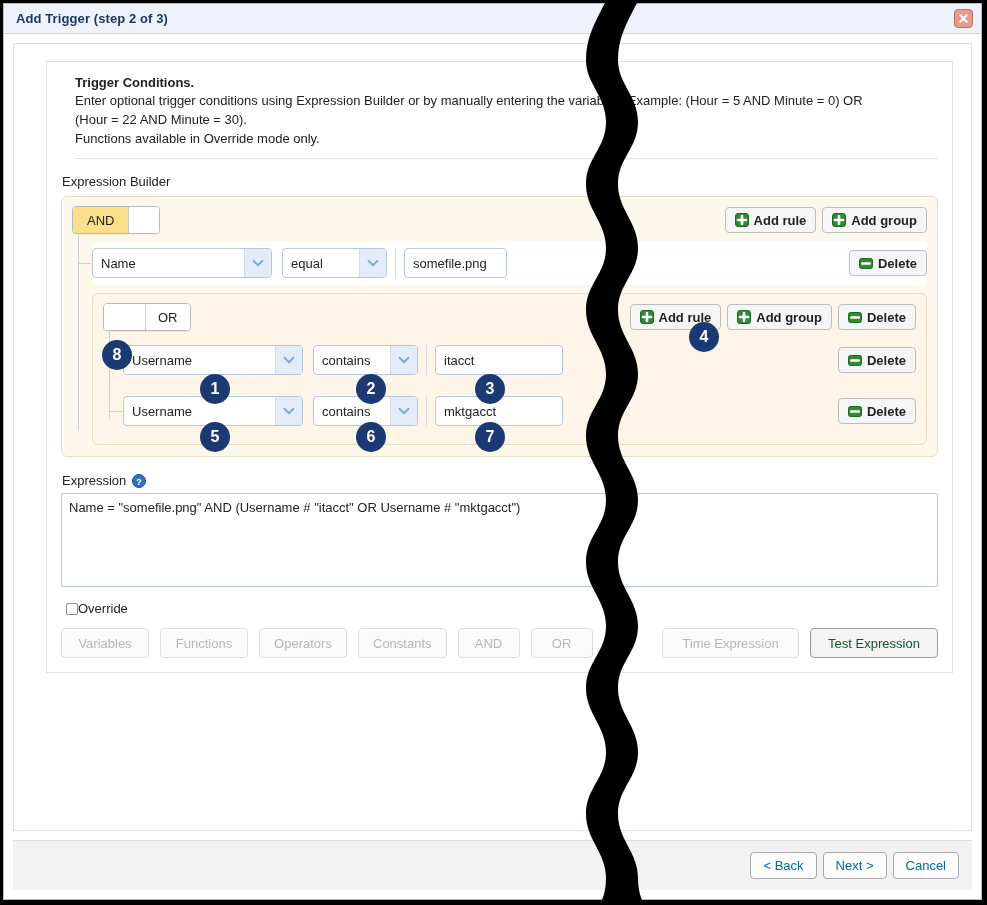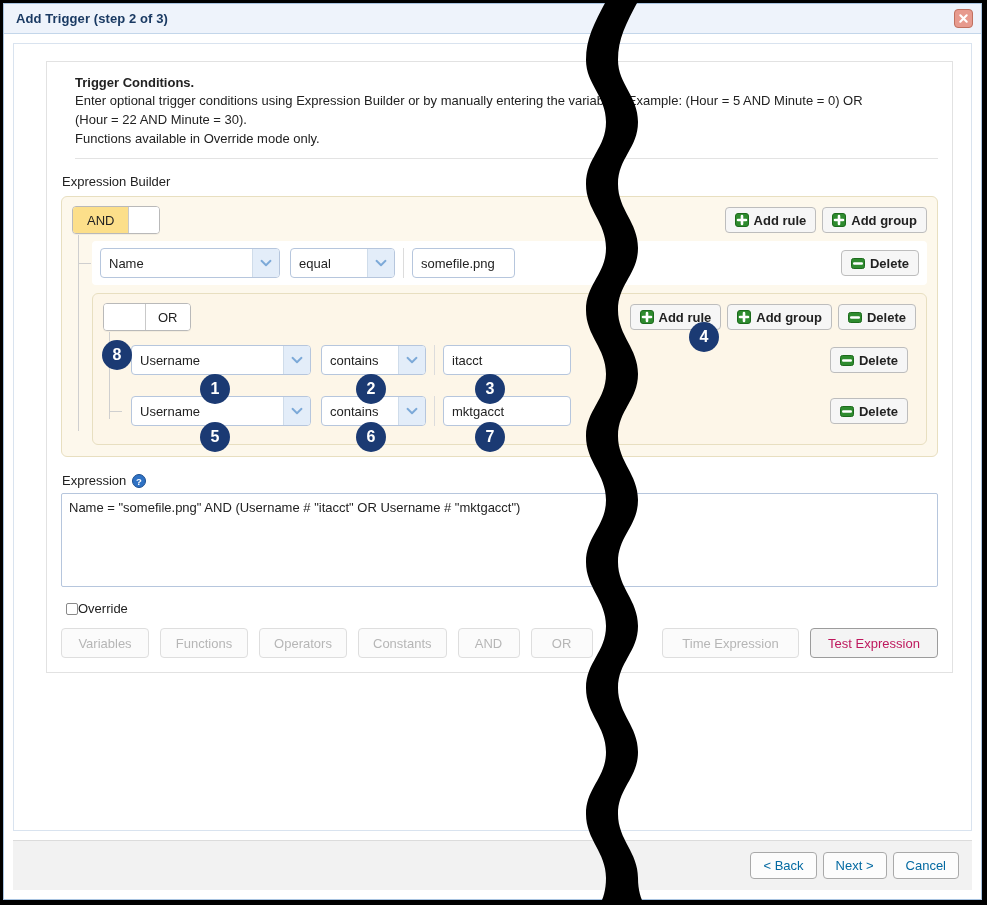--- a/index.html
+++ b/index.html
@@ -141,21 +141,21 @@
   .rules{position:relative;margin-top:7px;padding-left:20px;}
   .rules:before{
     content:"";position:absolute;left:6px;top:-6px;bottom:14px;
     border-left:1px solid #cfcfcf;
   }
   .rule{
     position:relative;
     background:#ffffff;
     border-radius:4px;
     display:flex;align-items:center;
-    padding:7px 8px;
+    padding:7px 0;
     margin-bottom:7px;
     box-sizing:border-box;
   }
   .rule:last-child{margin-bottom:0;}
   .rule:before{
     content:"";position:absolute;left:-14px;top:50%;
     width:13px;border-top:1px solid #cfcfcf;
   }
   .qb-group.inner .rule{background:transparent;}
 
@@ -221,21 +221,21 @@
   .toolbar{display:flex;align-items:center;margin-top:12px;gap:11px;}
   .tb-btn{
     height:30px;min-width:88px;padding:0 14px;
     display:inline-flex;align-items:center;justify-content:center;
     border:1px solid #dedede;border-radius:4px;
     background:#fbfbfb;color:#b6b6b6;
     font-size:13px;cursor:default;
     box-sizing:border-box;white-space:nowrap;
   }
   .tb-btn.small{min-width:62px;}
-  .tb-btn.enabled{border-color:#9c9c9c;color:#be185d;background:#f4f4f4;cursor:pointer;}
+  .tb-btn.enabled{border-color:#9c9c9c;color:#14532d;background:#f4f4f4;cursor:pointer;}
   .tb-gap{flex:1 1 auto;}
 
   
   .footer{
     flex:0 0 auto;
     height:50px;
     background:#f2f2f2;
     border-top:1px solid #dcdcdc;
     display:flex;align-items:center;justify-content:flex-end;
     padding-right:13px;gap:6px;

